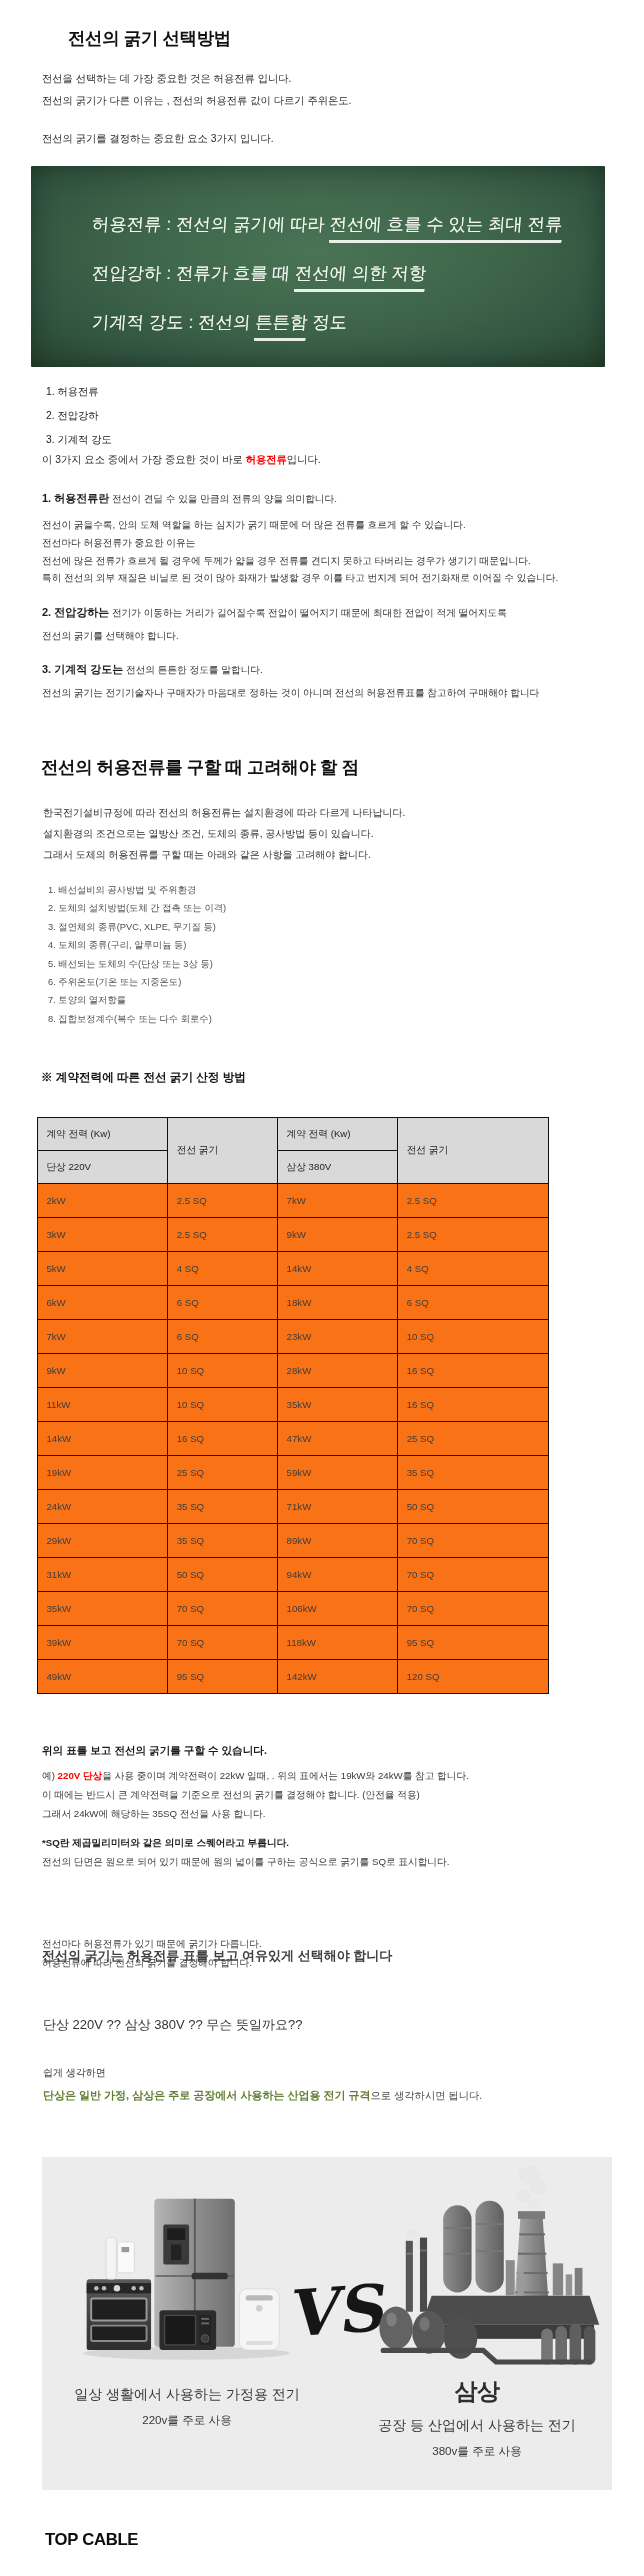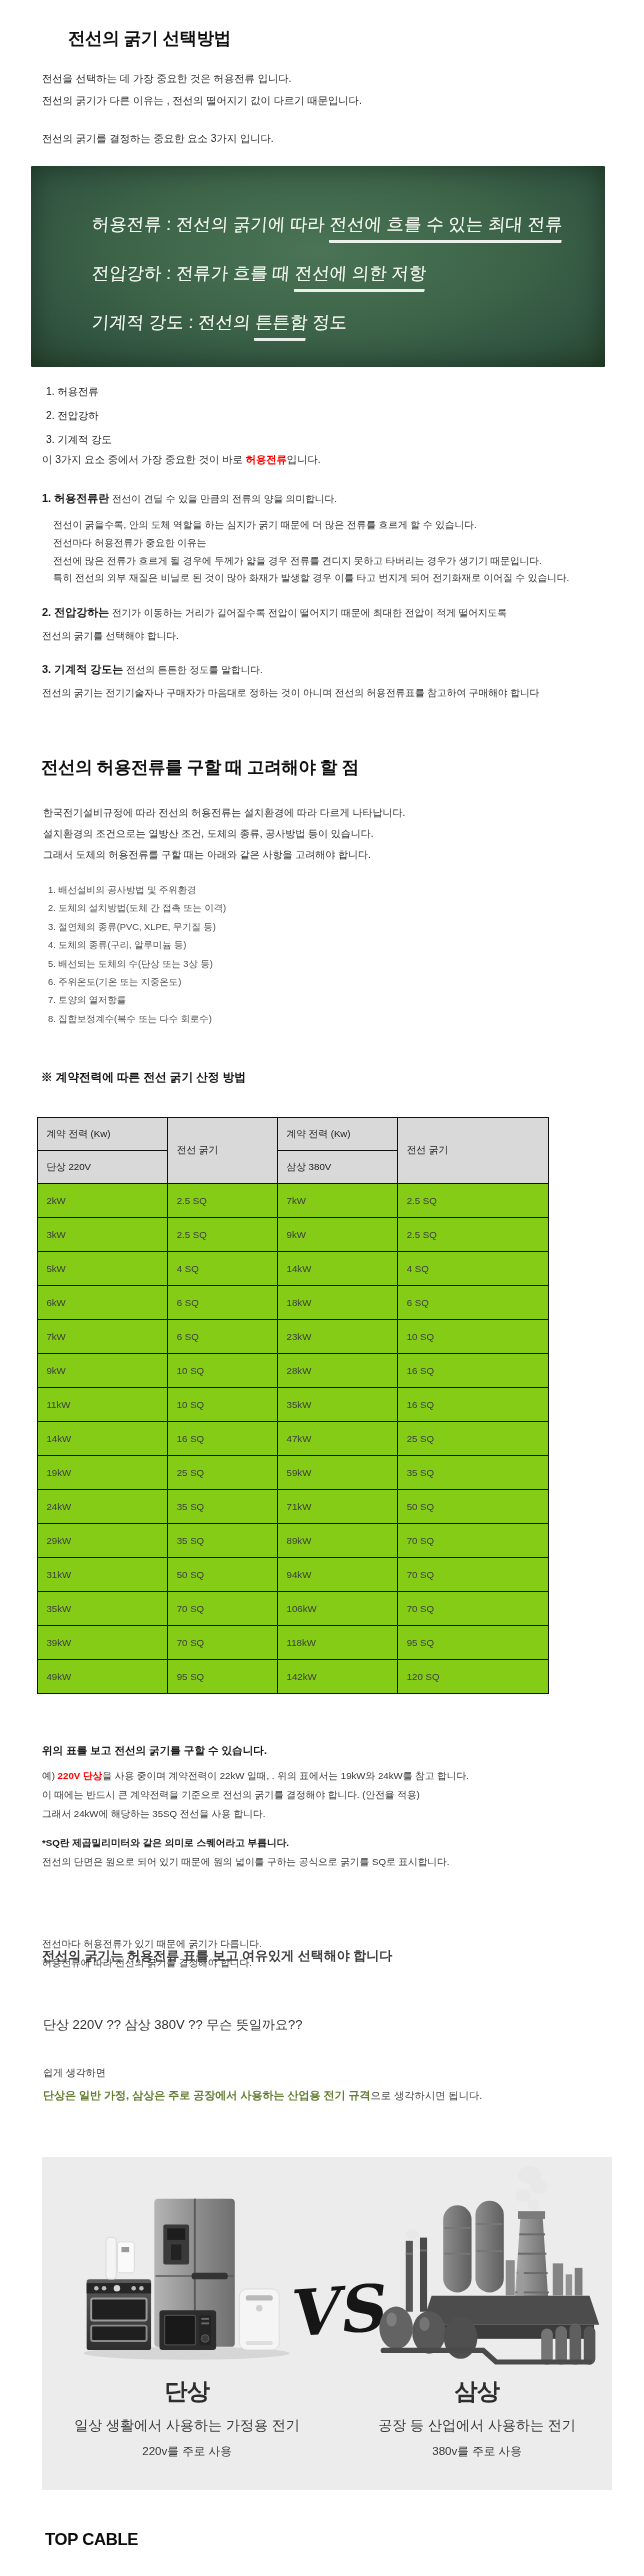--- a/index.html
+++ b/index.html
@@ -28,21 +28,21 @@
               white-space:nowrap;transform:skewX(-4deg);
               text-shadow:0 0 0.6px rgba(255,255,255,.55);}
   .chalk-u{border-bottom:3.2px solid rgba(249,252,246,.92);padding-bottom:5.8px;border-radius:1.3px;}
 
   
   .tbl-head{font-size:11.6px;font-weight:800;color:#161616;}
   table.power{border-collapse:collapse;width:512px;table-layout:fixed;
               font-size:9.7px;color:#3d3d3d;}
   table.power td{border:1.3px solid #111;padding:0 0 0 8.4px;vertical-align:middle;}
   table.power .hd{background:#d9d9d9;height:32px;color:#222;}
-  table.power .bd{height:33px;background:#84cc16;}
+  table.power .bd{height:33px;background:#f97316;}
 
   
   .b165{font-size:10.6px;font-weight:800;color:#1a1a1a;}
   .l30{font-size:9.7px;line-height:19.3px;color:#3a3a3a;}
   .emph{font-size:13px;font-weight:800;color:#404040;}
   .question{font-size:13px;color:#333;}
   .green-b{font-size:11px;font-weight:800;color:#647f33;}
   .green-tail{font-size:10.3px;color:#4a4a4a;}
 
   
@@ -58,21 +58,21 @@
 </style>
 </head>
 <body>
 
 <div id="page">
 
   <div class="abs h1 nw" style="top:26px;left:41px;margin-left:27px;">전선의 굵기 선택방법</div>
 
   <div class="abs" style="top:68px;left:42px;">
     <div class="p16 nw">전선을 선택하는 데 가장 중요한 것은 허용전류 입니다.</div>
-    <div class="p16 nw">전선의 굵기가 다른 이유는 , 전선의 떨어지기 값이 다르기 때문입니다.</div>
+    <div class="p16 nw">전선의 굵기가 다른 이유는 , 전선의 허용전류 값이 다르기 주위온도.</div>
   </div>
   <div class="abs p16 nw" style="top:128px;left:42px;">전선의 굵기를 결정하는 중요한 요소 3가지 입니다.</div>
 
   <div class="abs board" style="top:166px;left:31px;width:574px;height:201px;">
     <div class="chalk">
 
         <div class="chalk-line"><span>허용전류 : 전선의 굵기에 따라 </span><span class="chalk-u">전선에 흐를 수 있는 최대 전류</span><span></span></div>
 
         <div class="chalk-line"><span>전압강하 : 전류가 흐를 때 </span><span class="chalk-u">전선에 의한 저항</span><span></span></div>
 
@@ -86,21 +86,21 @@
       <div class="nw">2. 전압강하</div>
       <div class="nw">3. 기계적 강도</div>
     </div>
 
   <div class="abs nw" style="top:453px;left:42px;font-size:10.3px;color:#2b2b2b;">
     <span>이 3가지 요소 중에서 가장 중요한 것이 바로 </span><span class="accent-red">허용전류</span><span>입니다.</span>
   </div>
 
   <div class="abs" style="top:491px;left:42px;">
     <div class="nw"><span class="bold-lead">1. 허용전류란</span><span class="lead-rest"> 전선이 견딜 수 있을 만큼의 전류의 양을 의미합니다.</span></div>
-    <div style="margin-top:10.3px;margin-left:11px;">
+    <div style="margin-top:10.3px;">
 
     <div class="p15 nw">전선이 굵을수록, 안의 도체 역할을 하는 심지가 굵기 때문에 더 많은 전류를 흐르게 할 수 있습니다.</div>
         <div class="p15 nw">전선마다 허용전류가 중요한 이유는</div>
         <div class="p15 nw">전선에 많은 전류가 흐르게 될 경우에 두께가 얇을 경우 전류를 견디지 못하고 타버리는 경우가 생기기 때문입니다.</div>
         <div class="p15 nw">특히 전선의 외부 재질은 비닐로 된 것이 많아 화재가 발생할 경우 이를 타고 번지게 되어 전기화재로 이어질 수 있습니다.</div>
       </div>
   </div>
 
   <div class="abs" style="top:605px;left:42px;">
     <div class="nw"><span class="bold-lead">2. 전압강하는</span><span class="lead-rest"> 전기가 이동하는 거리가 길어질수록 전압이 떨어지기 때문에 최대한 전압이 적게 떨어지도록</span></div>
@@ -423,21 +423,20 @@
         <rect x="292" y="262" width="18" height="60" rx="9" fill="#6b6b6b"></rect>
         <rect x="314" y="258" width="18" height="64" rx="9" fill="#5f5f5f"></rect>
         <rect x="336" y="262" width="18" height="60" rx="9" fill="#555"></rect>
         <rect x="270" y="266" width="18" height="56" rx="9" fill="#757575"></rect>
       </g>
 
       <path d="M25 300 L180 300 L200 318 L345 318" stroke="#4a4a4a" stroke-width="8" fill="none" stroke-linecap="round"></path>
     </svg>
 
     <div class="abs cap" style="top:219px;left:22.5px;width:245px;">
-      <div class="cap-title">단상</div>
       <div class="cap-d1 nw">일상 생활에서 사용하는 가정용 전기</div>
       <div class="cap-d2 nw">220v를 주로 사용</div>
     </div>
     <div class="abs cap" style="top:219px;left:306px;width:258px;">
       <div class="cap-title">삼상</div>
       <div class="cap-d1 nw">공장 등 산업에서 사용하는 전기</div>
       <div class="cap-d2 nw">380v를 주로 사용</div>
     </div>
   </div>
 

